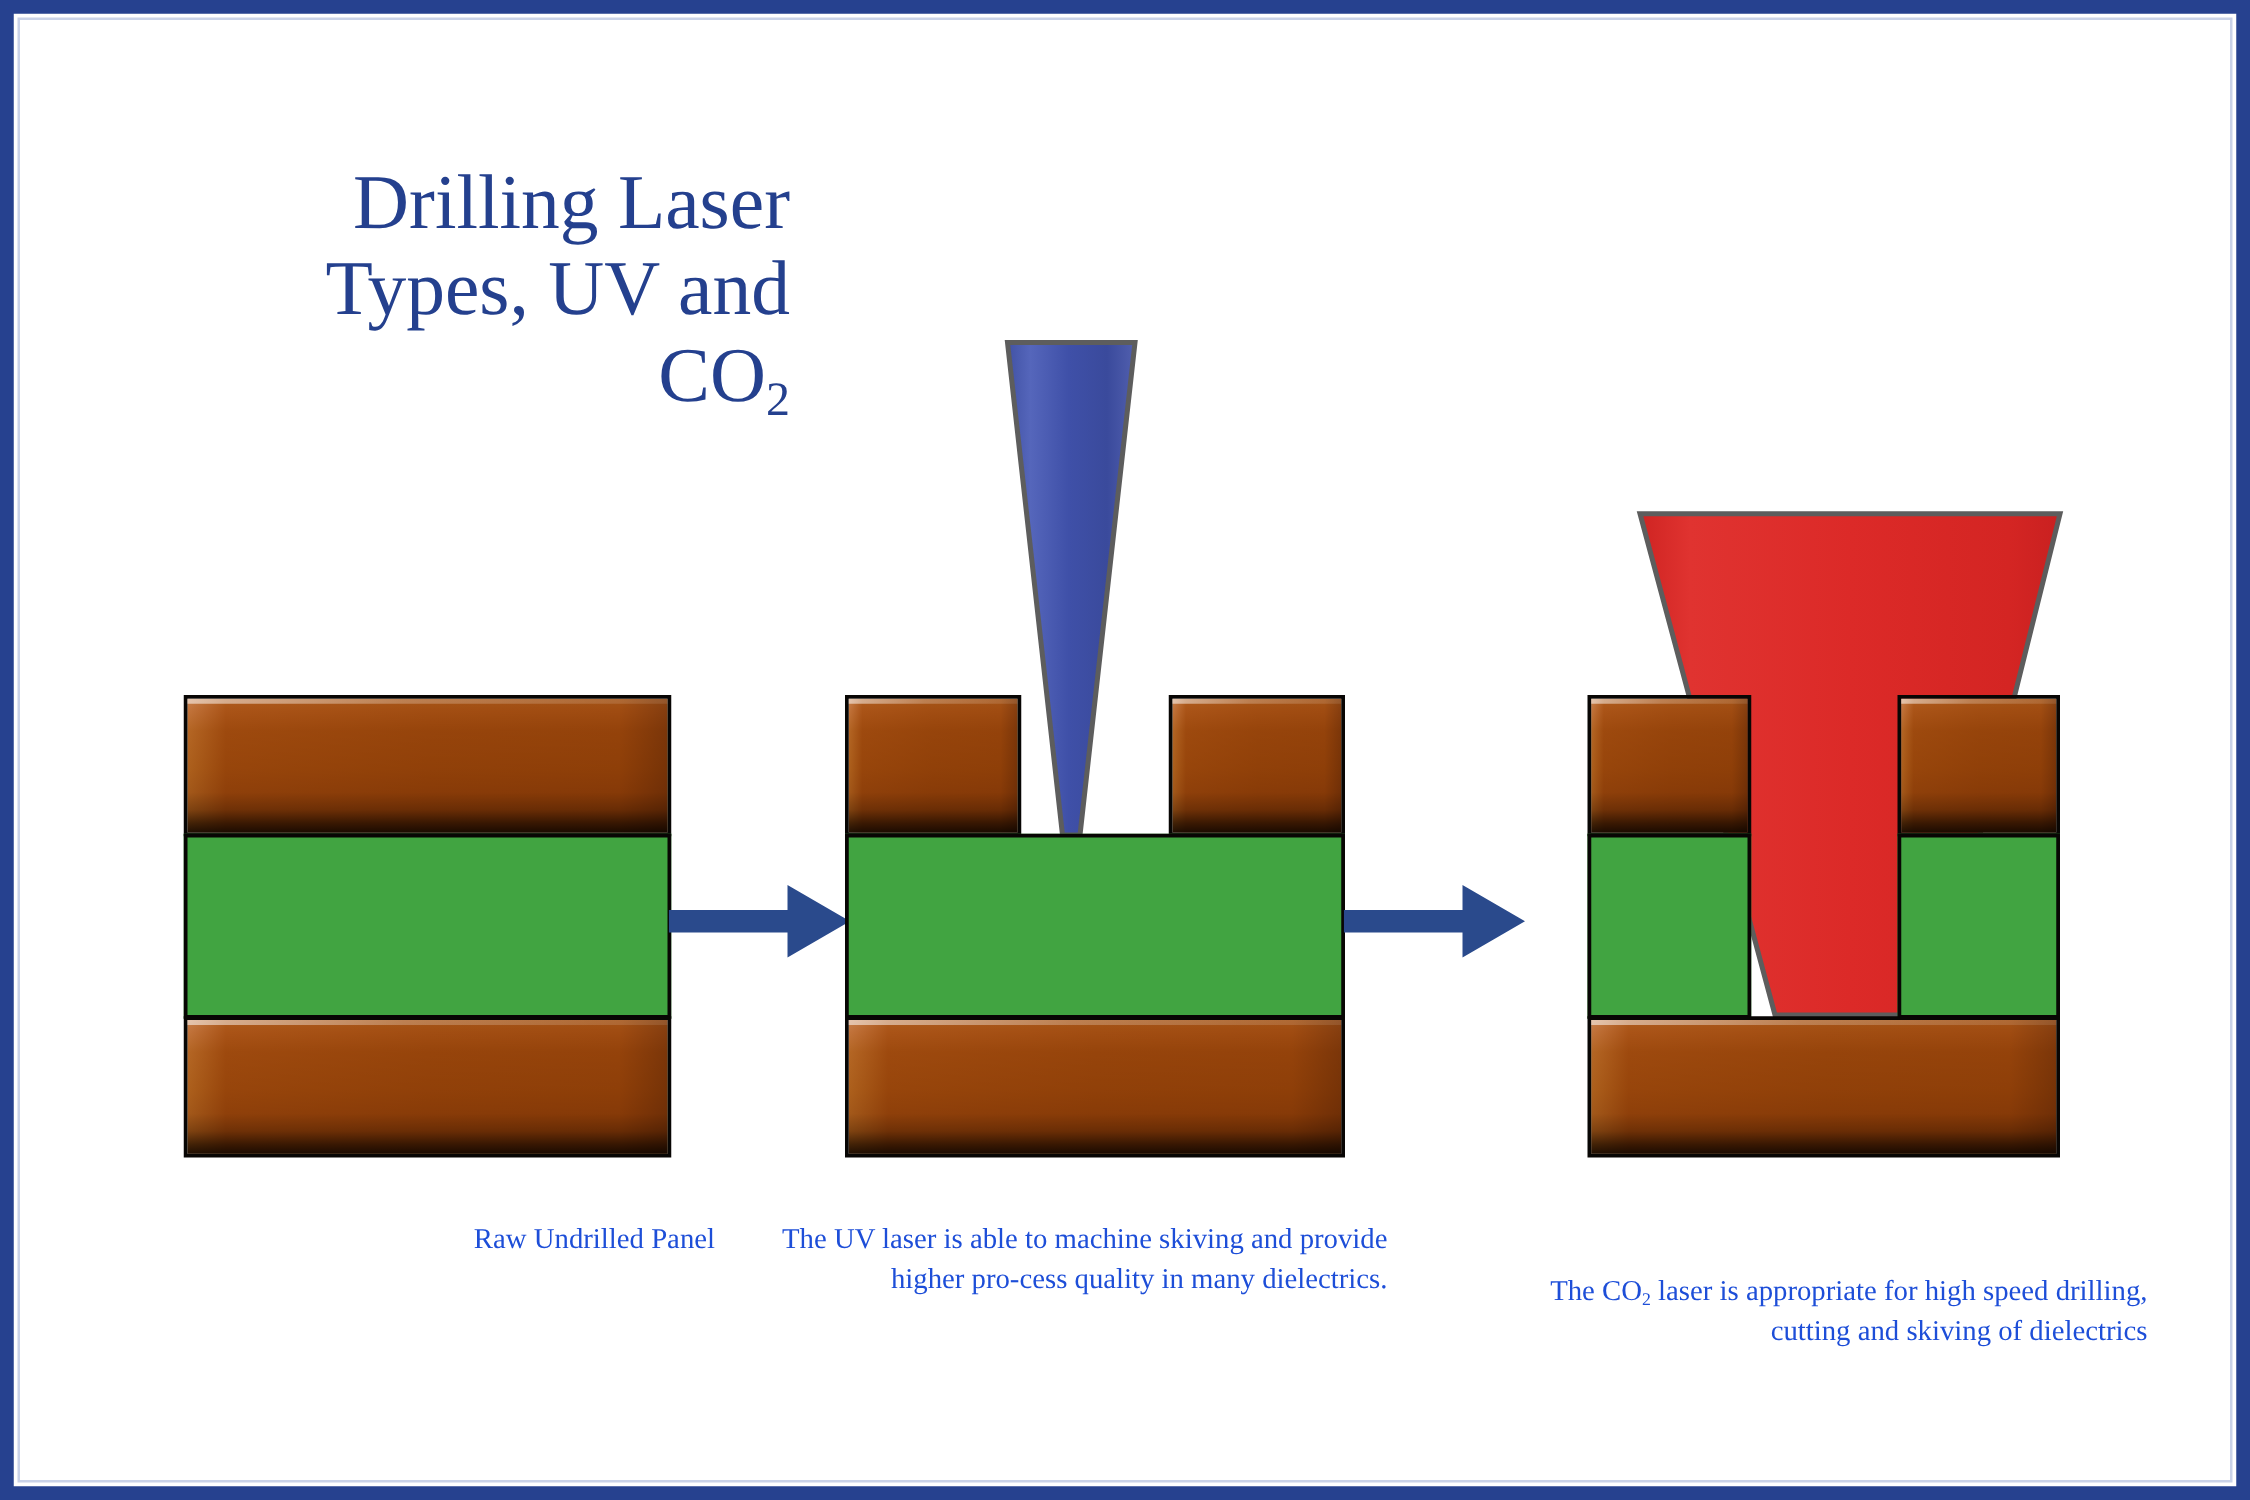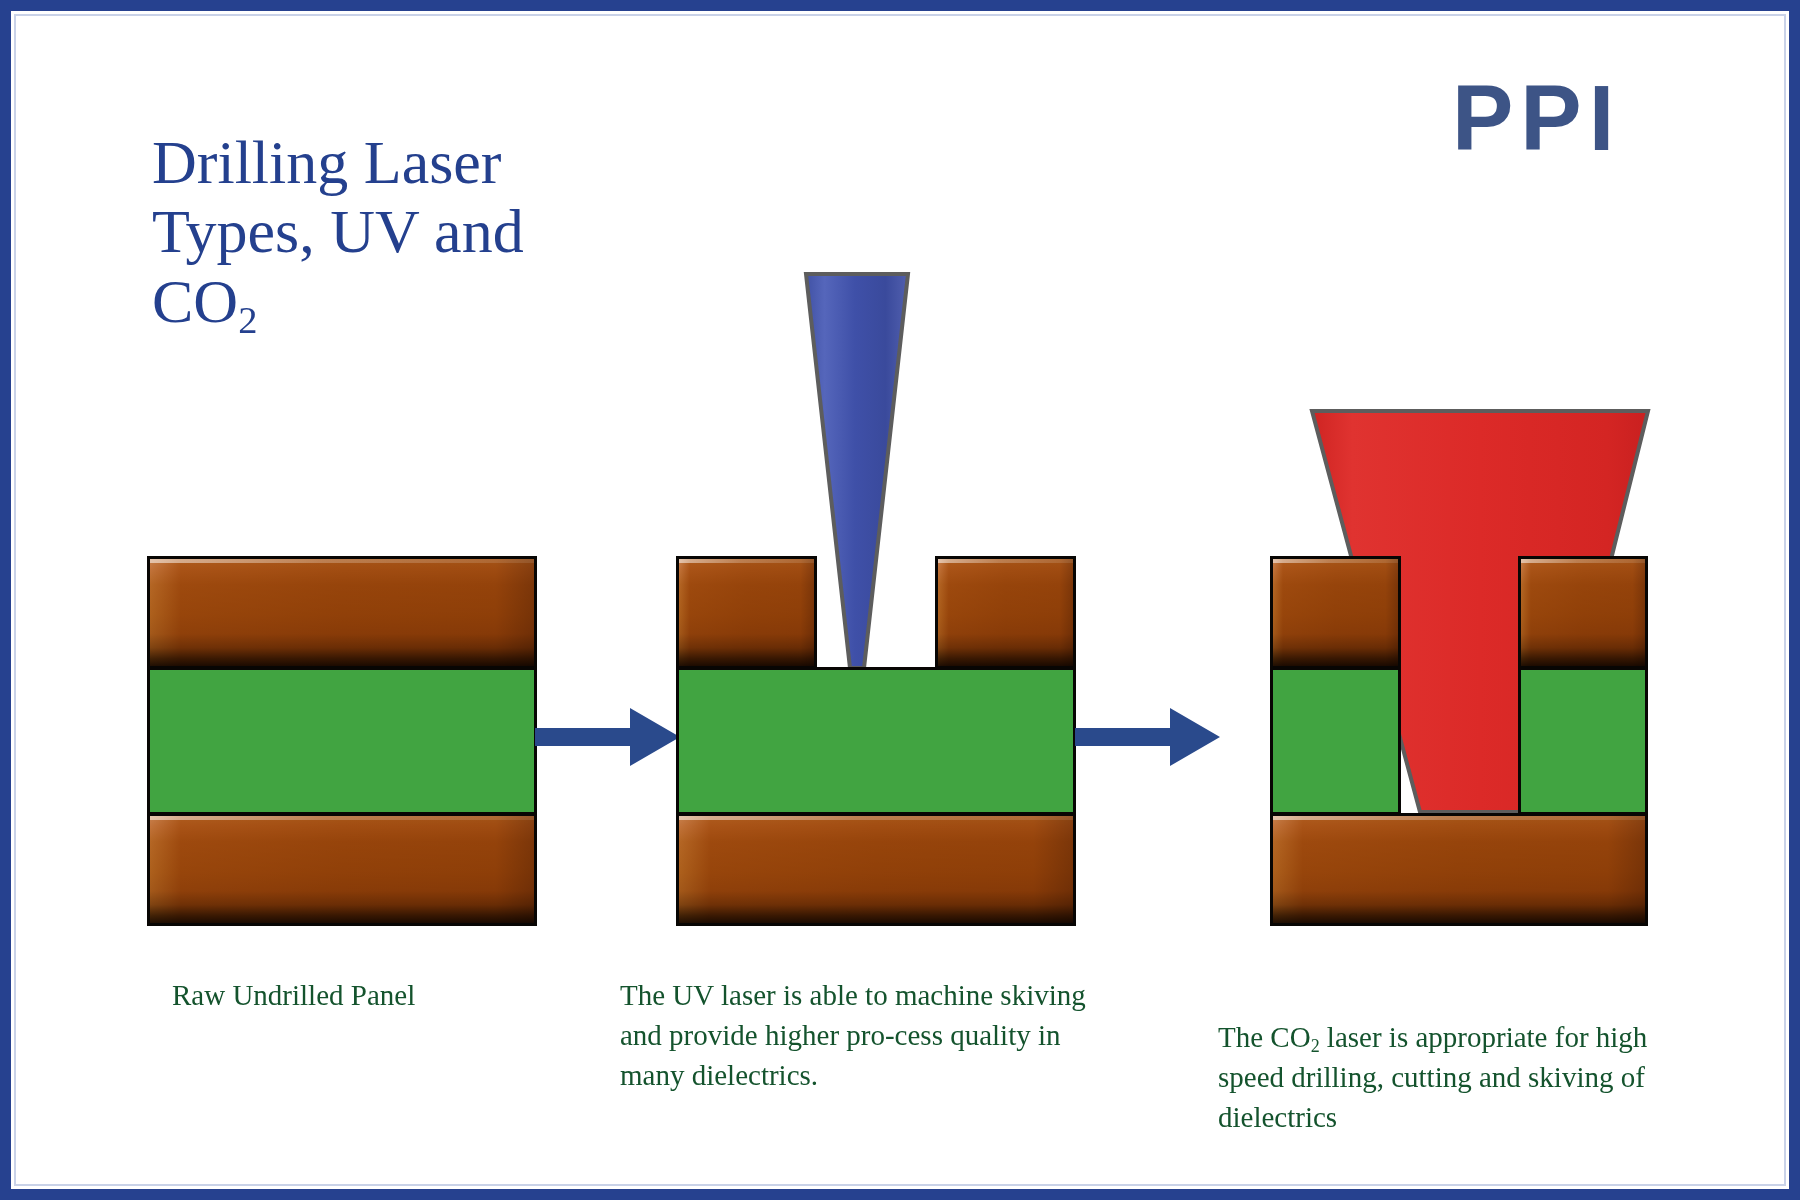--- a/index.html
+++ b/index.html
@@ -13,20 +13,21 @@
     font-family: "Liberation Serif", "DejaVu Serif", serif;
     overflow: hidden;
   }
 
   #canvas {
     position: relative;
     width: 1800px;
     height: 940px;
     background: #ffffff;
     box-sizing: border-box;
+    text-align: right;
   }
 
   
   .frame-outer {
     position: absolute;
     left: 0; top: 0;
     width: 1800px; height: 1200px;
     border: 11px solid #26418f;
     box-sizing: border-box;
     pointer-events: none;
@@ -133,23 +134,23 @@
   }
 
   
   .arrow {
     position: absolute;
   }
 
   
   .caption {
     position: absolute;
-    color: #14532d;
+    color: #1d4ed8;
     font-family: "Liberation Serif", "DejaVu Serif", serif;
-    font-size: 29px;
+    font-size: 23px;
     line-height: 1.38;
     white-space: pre-line;
   }
   #caption-1 { left: 172px;  top: 975px;  width: 400px; }
   #caption-2 { left: 620px;  top: 975px;  width: 490px; }
   #caption-3 { left: 1218px; top: 1017px;  width: 500px; }
 </style>
 </head>
 <body>
 
@@ -157,21 +158,20 @@
 
   <div class="frame-outer"></div>
   <div class="frame-inner"></div>
 
   <div class="heading" id="main-title"><span>Drilling Laser
 Types, UV and
 CO</span><sub>2</sub></div>
 
 
 
-  <div id="ppi-logo">PPI</div>
 
   <div class="panel">
     <div class="cu" style="left:147px; top:556px; width:390px; height:113px;"></div>
     <div class="di" style="left:147px; top:667px; width:390px; height:148px;"></div>
     <div class="cu" style="left:147px; top:813px; width:390px; height:113px;"></div>
   </div>
 
   <svg class="arrow" style="left:535px; top:706px;" width="145" height="62" viewBox="0 0 145 62">
     <path d="M0,22 L95,22 L95,2 L145,31 L95,60 L95,40 L0,40 Z" fill="#2a4a8c"></path>
   </svg>

